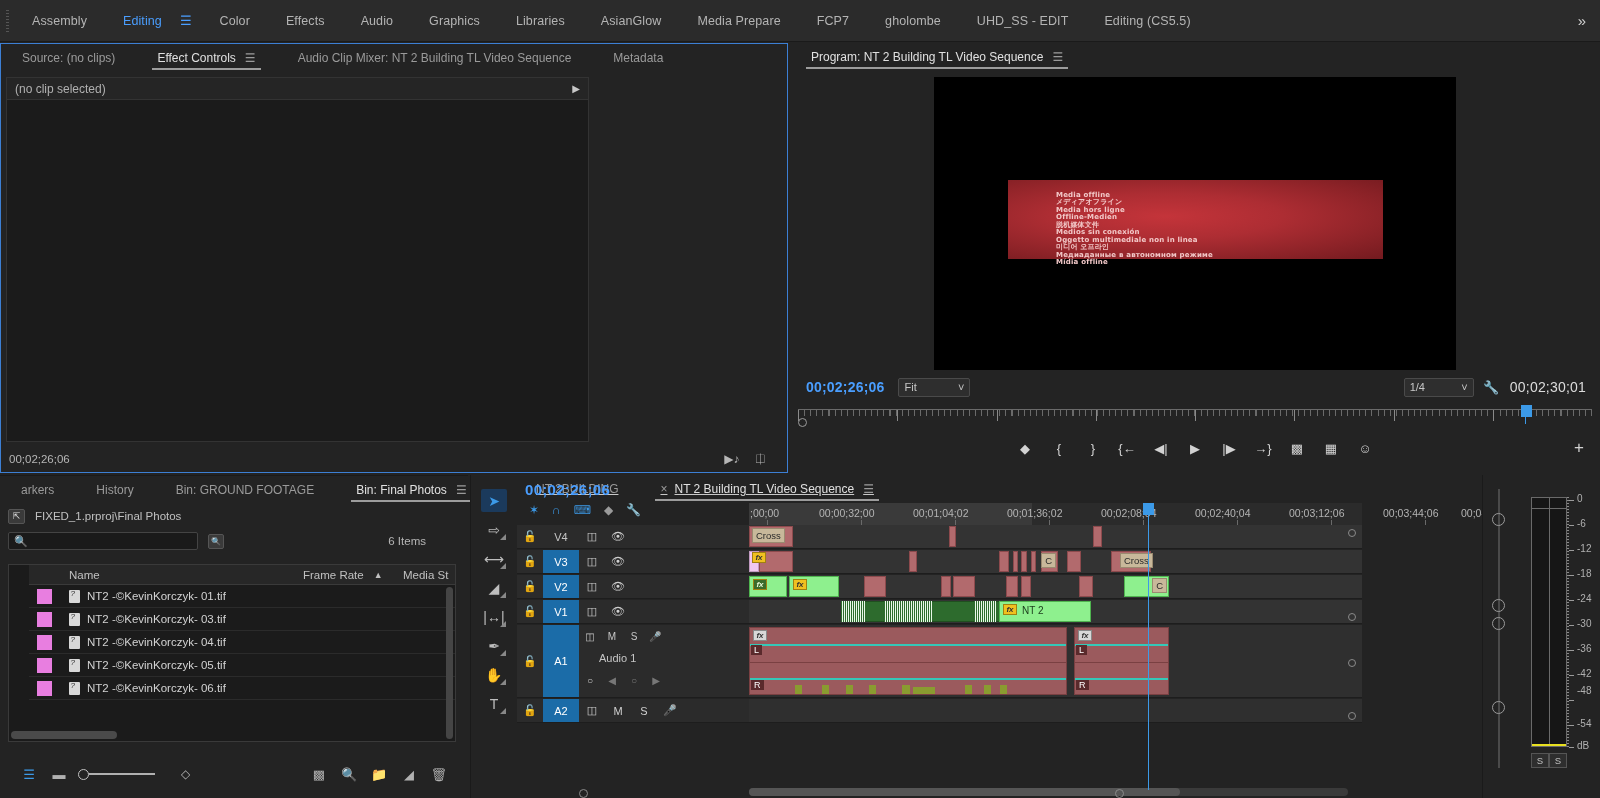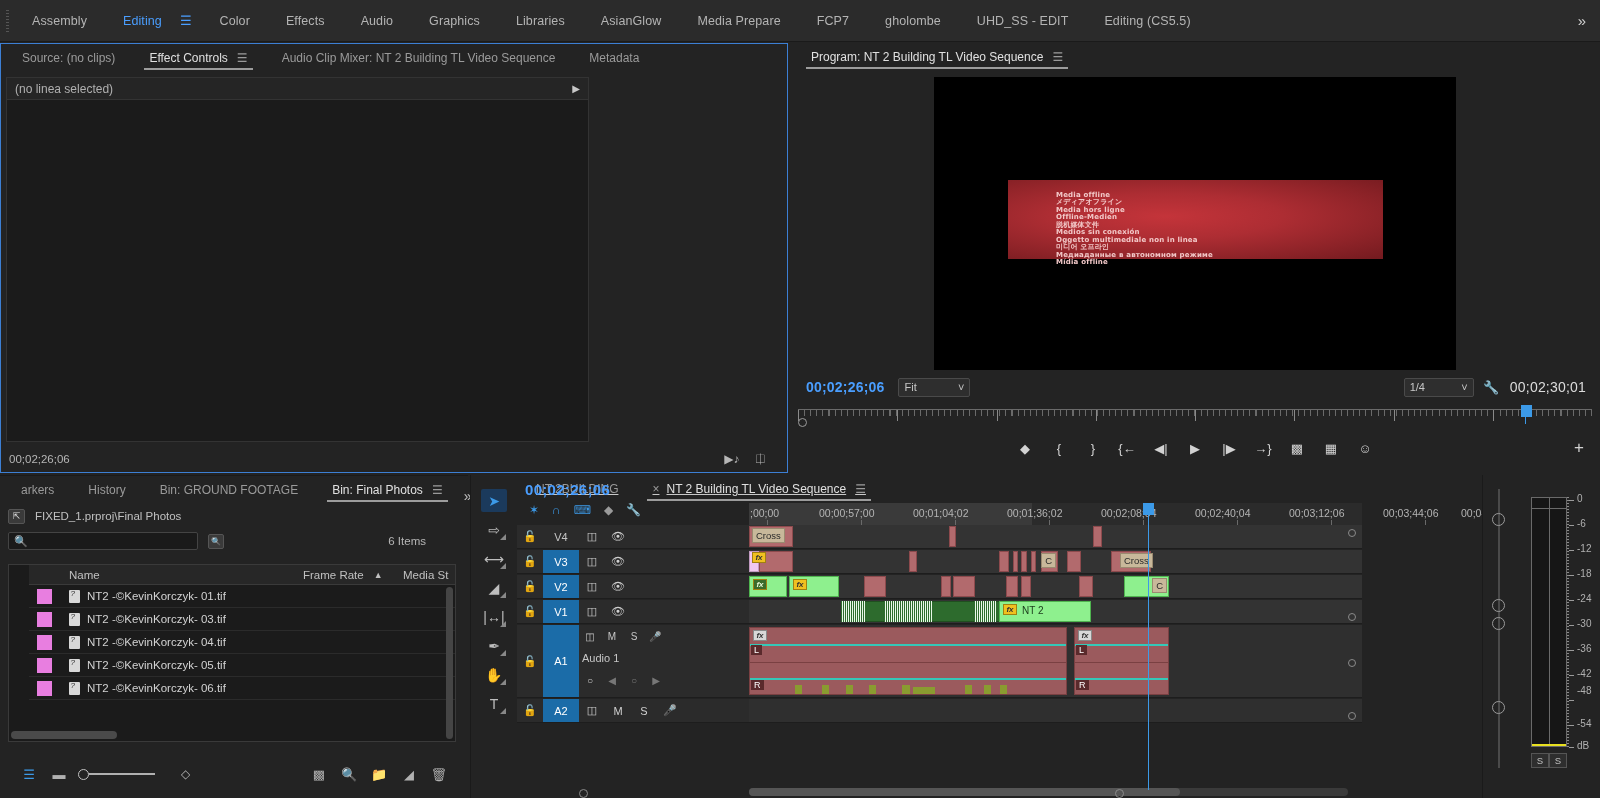--- a/index.html
+++ b/index.html
@@ -26,21 +26,21 @@
     display: flex; align-items: center; white-space: nowrap; letter-spacing: .1px;
   }
   .ws-item.active { color: #4a9eff; }
   .ws-menu-icon { color:#4a9eff; font-size: 13px; padding-right:10px; display:flex;align-items:center;height:42px;}
   .ws-more { margin-left:auto; color:#d0d0d0; font-size:15px; padding:0 14px; height:42px; display:flex; align-items:center;}
 
   
   .panel { position: absolute; background: #232323; }
   .panel-tabs {
     display: flex; align-items: flex-end; height: 28px;
-    background: #232323; padding-left: 8px; gap: 8px;
+    background: #232323; padding-left: 8px; gap: 16px;
   }
   .ptab {
     font-size: 12px; color: #9a9a9a; padding: 0 13px; height: 28px;
     display: flex; align-items: center; position: relative; white-space: nowrap;
   }
   .ptab.active { color: #e0e0e0; }
   .ptab.active::after {
     content:''; position: absolute; left: 8px; right: 8px; bottom: 2px;
     height: 2px; background: #9c9c9c;
   }
@@ -234,21 +234,21 @@
       <div class="ptab">Source: (no clips)</div>
       <div class="ptab active">
         <span>Effect Controls</span>
         <span class="hamb">☰</span>
       </div>
       <div class="ptab">Audio Clip Mixer: NT 2 Building TL Video Sequence</div>
       <div class="ptab">Metadata</div>
     </div>
     <div id="ec-body">
       <div id="ec-noclip">
-        <span>(no linea selected)</span>
+        <span>(no clip selected)</span>
         <span class="arrow">▶</span>
       </div>
     </div>
     <div id="ec-footer">
       <span class="tc">00;02;26;06</span>
       <span class="ficons">
         <span>▶♪</span>
         <span>⎅</span>
       </span>
     </div>
@@ -457,21 +457,21 @@
         <span class="on">✶</span>
         <span class="on">∩</span>
         <span class="on">⌨</span>
         <span>◆</span>
         <span>🔧</span>
       </div>
 
       <div id="tl-ruler">
         <div class="wb" style="width:46.2%"></div>
         <span class="rlab" style="left:1px">;00;00</span>
-        <span class="rlab" style="left:70px">00;00;57;00</span>
+        <span class="rlab" style="left:70px">00;00;32;00</span>
         <span class="rlab" style="left:164px">00;01;04;02</span>
         <span class="rlab" style="left:258px">00;01;36;02</span>
         <span class="rlab" style="left:352px">00;02;08;04</span>
         <span class="rlab" style="left:446px">00;02;40;04</span>
         <span class="rlab" style="left:540px">00;03;12;06</span>
         <span class="rlab" style="left:634px">00;03;44;06</span>
         <span class="rlab" style="left:712px">00;04;</span>
         <span class="rtick" style="left:18px"></span>
           <span class="rtick" style="left:112px"></span>
         <span class="rtick" style="left:206px"></span>
@@ -567,21 +567,21 @@
       <div id="a1-head" style="top:150px;height:73px;">
         <div style="position:absolute;left:0;top:0;bottom:0;width:26px;display:flex;align-items:center;justify-content:center;font-size:11px;color:#b8b8b8;">🔓</div>
         <div style="position:absolute;left:26px;top:0;bottom:0;width:36px;background:#1b6ca8;color:#fff;display:flex;align-items:center;justify-content:center;font-size:11px;">A1</div>
         <div style="position:absolute;left:62px;top:0;right:0;">
           <div class="a1-row">
             <span class="msr">◫</span>
             <span class="msr">M</span>
             <span class="msr">S</span>
             <span class="msr">🎤</span>
           </div>
-          <div class="a1-row" style="padding-left:3px;">
+          <div class="a1-row" style="padding-left:20px;">
             <span>Audio 1</span>
           </div>
           <div class="a1-row">
             <span class="msr">○</span>
             <span class="msr" style="color:#777">◀</span>
             <span class="msr" style="color:#777">○</span>
             <span class="msr" style="color:#777">▶</span>
           </div>
         </div>
       </div>

